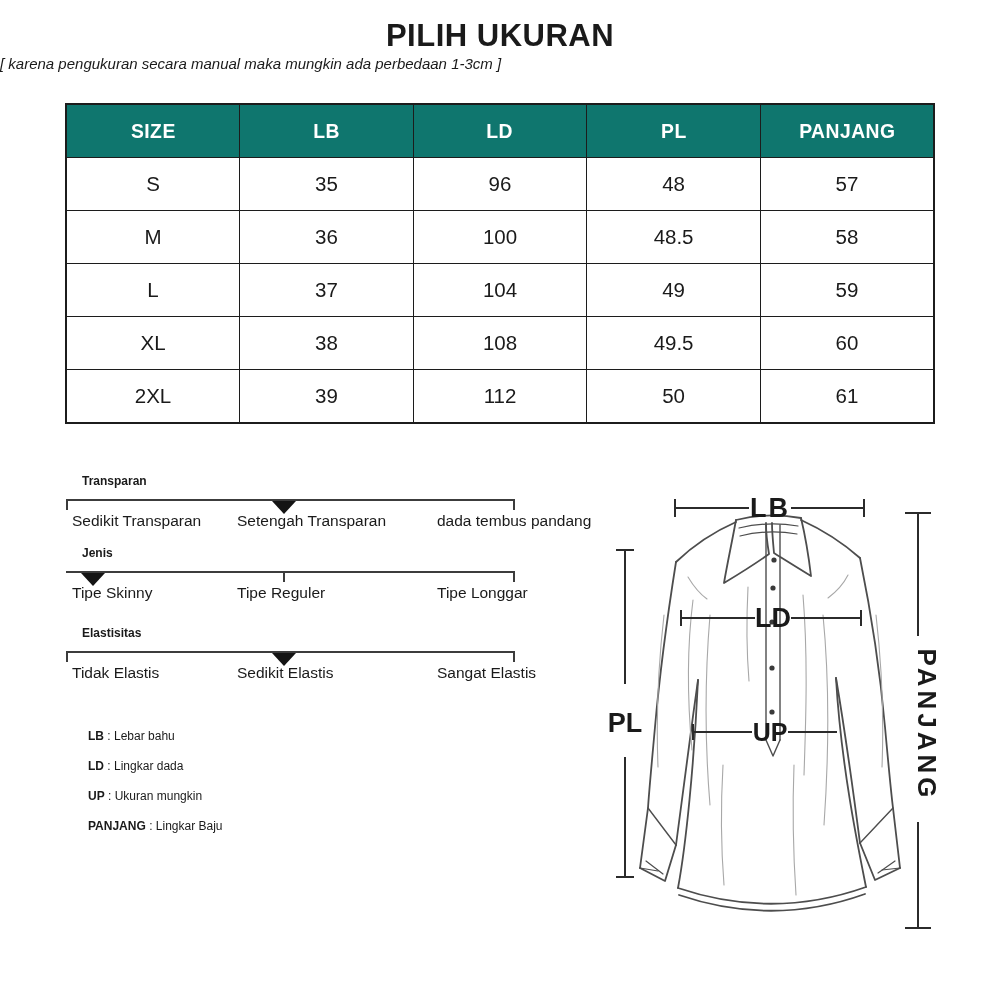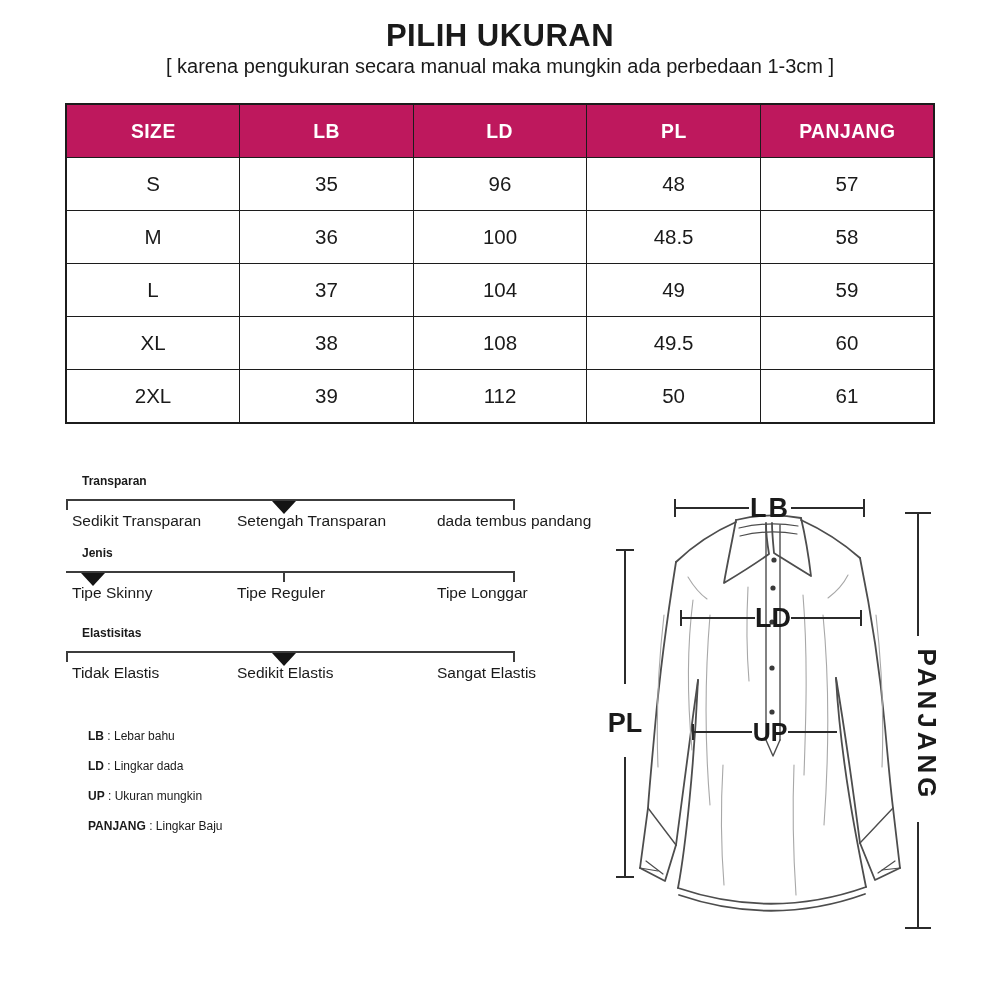--- a/index.html
+++ b/index.html
@@ -6,31 +6,32 @@
   .canvas{
     position:relative;width:1000px;height:1000px;background:#ffffff;
     font-family:"Liberation Sans",sans-serif;color:#1a1a1a;overflow:hidden;
   }
   
   .title{
     position:absolute;top:6px;left:0;width:100%;text-align:center;
     font-size:31px;font-weight:bold;letter-spacing:.5px;margin-top:12px;
   }
   .subtitle{
-    position:absolute;top:55px;left:0;width:100%;text-align:center;
-    font-size:20px;
+    position:absolute;top:55px;left:0;width:100%;text-align:left;
+    font-size:15px;
+    font-style:italic;
   }
   
   table.size-table{
     position:absolute;left:65px;top:103px;width:870px;
     border-collapse:collapse;table-layout:fixed;
     border:2px solid #1c1c1c;
   }
   table.size-table th{
-    height:50px;background:#be185d;color:#ffffff;
+    height:50px;background:#0f766e;color:#ffffff;
     font-size:21px;font-weight:bold;border:1.5px solid #1c1c1c;
     text-align:center;vertical-align:middle;
   }
   table.size-table th span{display:inline-block;transform:scaleX(.92);letter-spacing:.5px;}
   table.size-table td{
     height:50px;font-size:20.5px;border:1.5px solid #1c1c1c;
     text-align:center;vertical-align:middle;background:#ffffff;
   }
   
   .scale{position:absolute;left:66px;width:545px;height:62px;}

